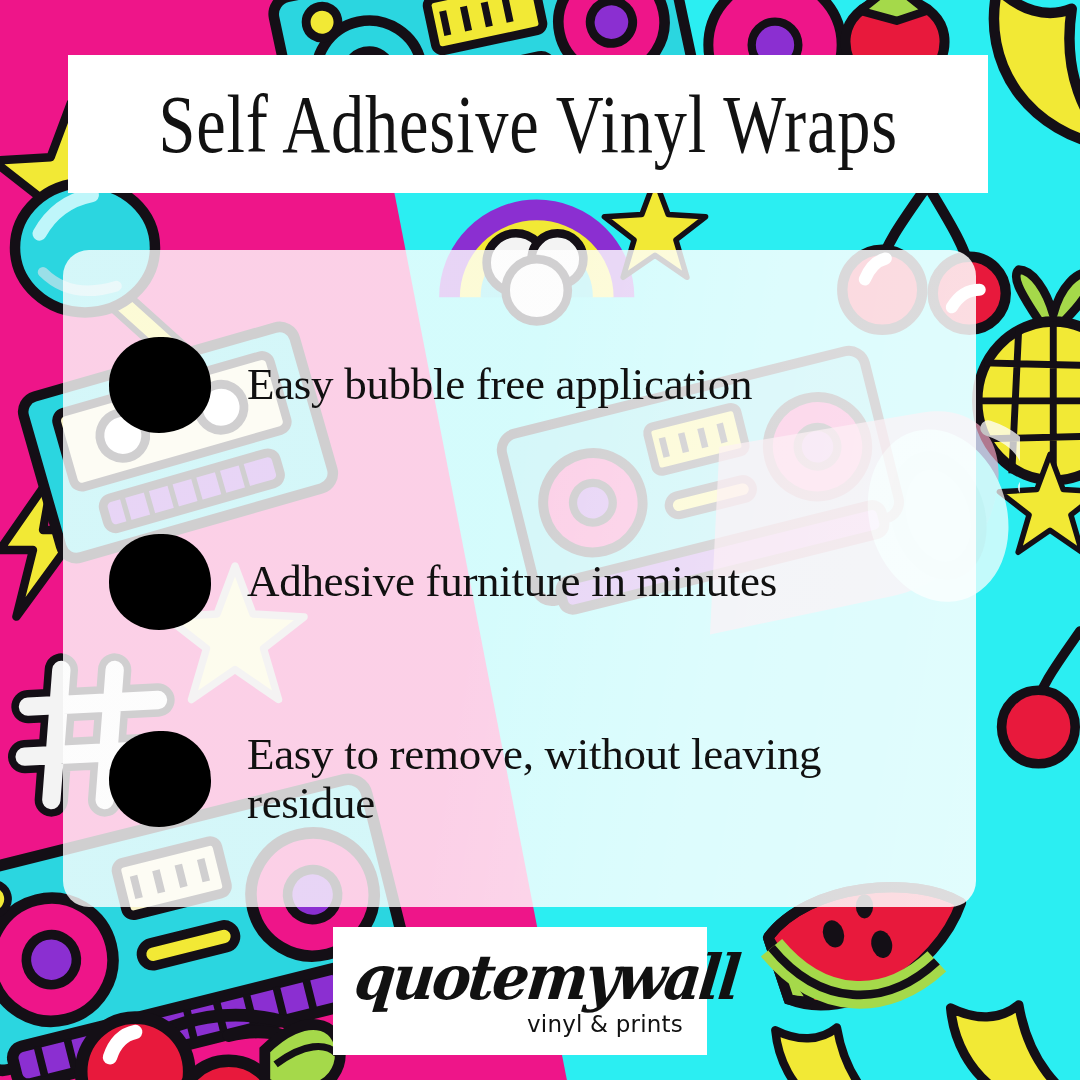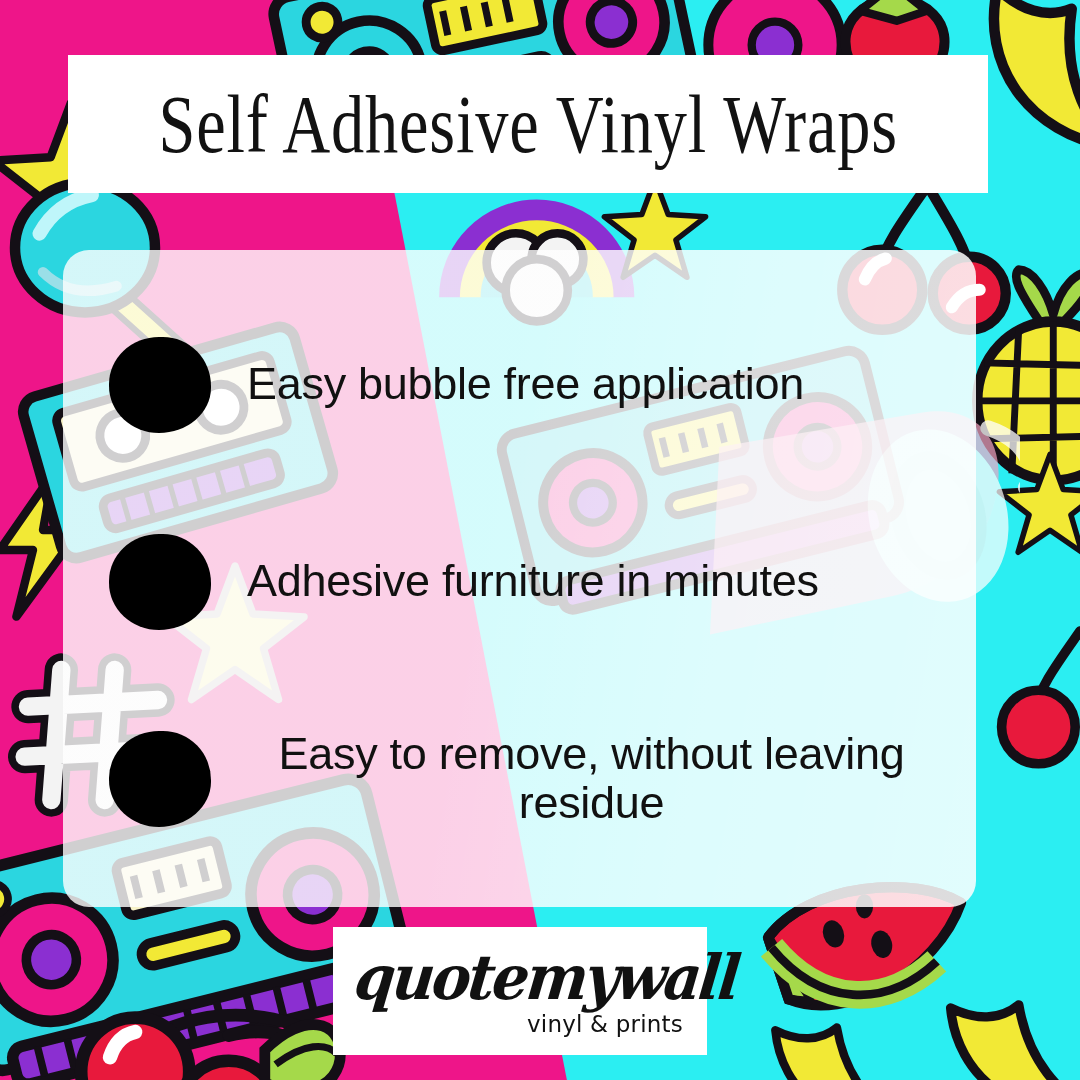--- a/index.html
+++ b/index.html
@@ -4,21 +4,20 @@
 <title>Self Adhesive Vinyl Wraps</title>
 <style>
   * { margin:0; padding:0; box-sizing:border-box; }
   html,body { width:1080px; height:1080px; overflow:hidden; background:#2BEEF2; }
 
   .canvas{
     position:relative;
     width:1080px; height:1080px;
     overflow:hidden;
     font-family:"Liberation Sans", sans-serif;
-    text-align:center;
   }
 
   
   .bg-cyan{ position:absolute; inset:0; background:#2BEEF2; }
 
   
   .bg-magenta{
     position:absolute; left:-160px; top:-60px;
     width:620px; height:1240px;
     background:#EE1589;
@@ -70,21 +69,21 @@
     gap:36px;
     min-height:120px;
   }
   .bullet-dot{
     flex:0 0 auto;
     width:102px; height:96px;
     background:#000000;
     border-radius:50% 48% 52% 50% / 50% 52% 48% 50%;
   }
   .bullet-text{
-    font-family:Liberation Sans, sans-serif;
+    font-family:Liberation Serif, serif;
     font-size:45px;
     line-height:1.08;
     color:#111111;
     font-weight:300;
     letter-spacing:-0.3px;
     max-width:690px;
   }
 
   
   .logo-bar{

